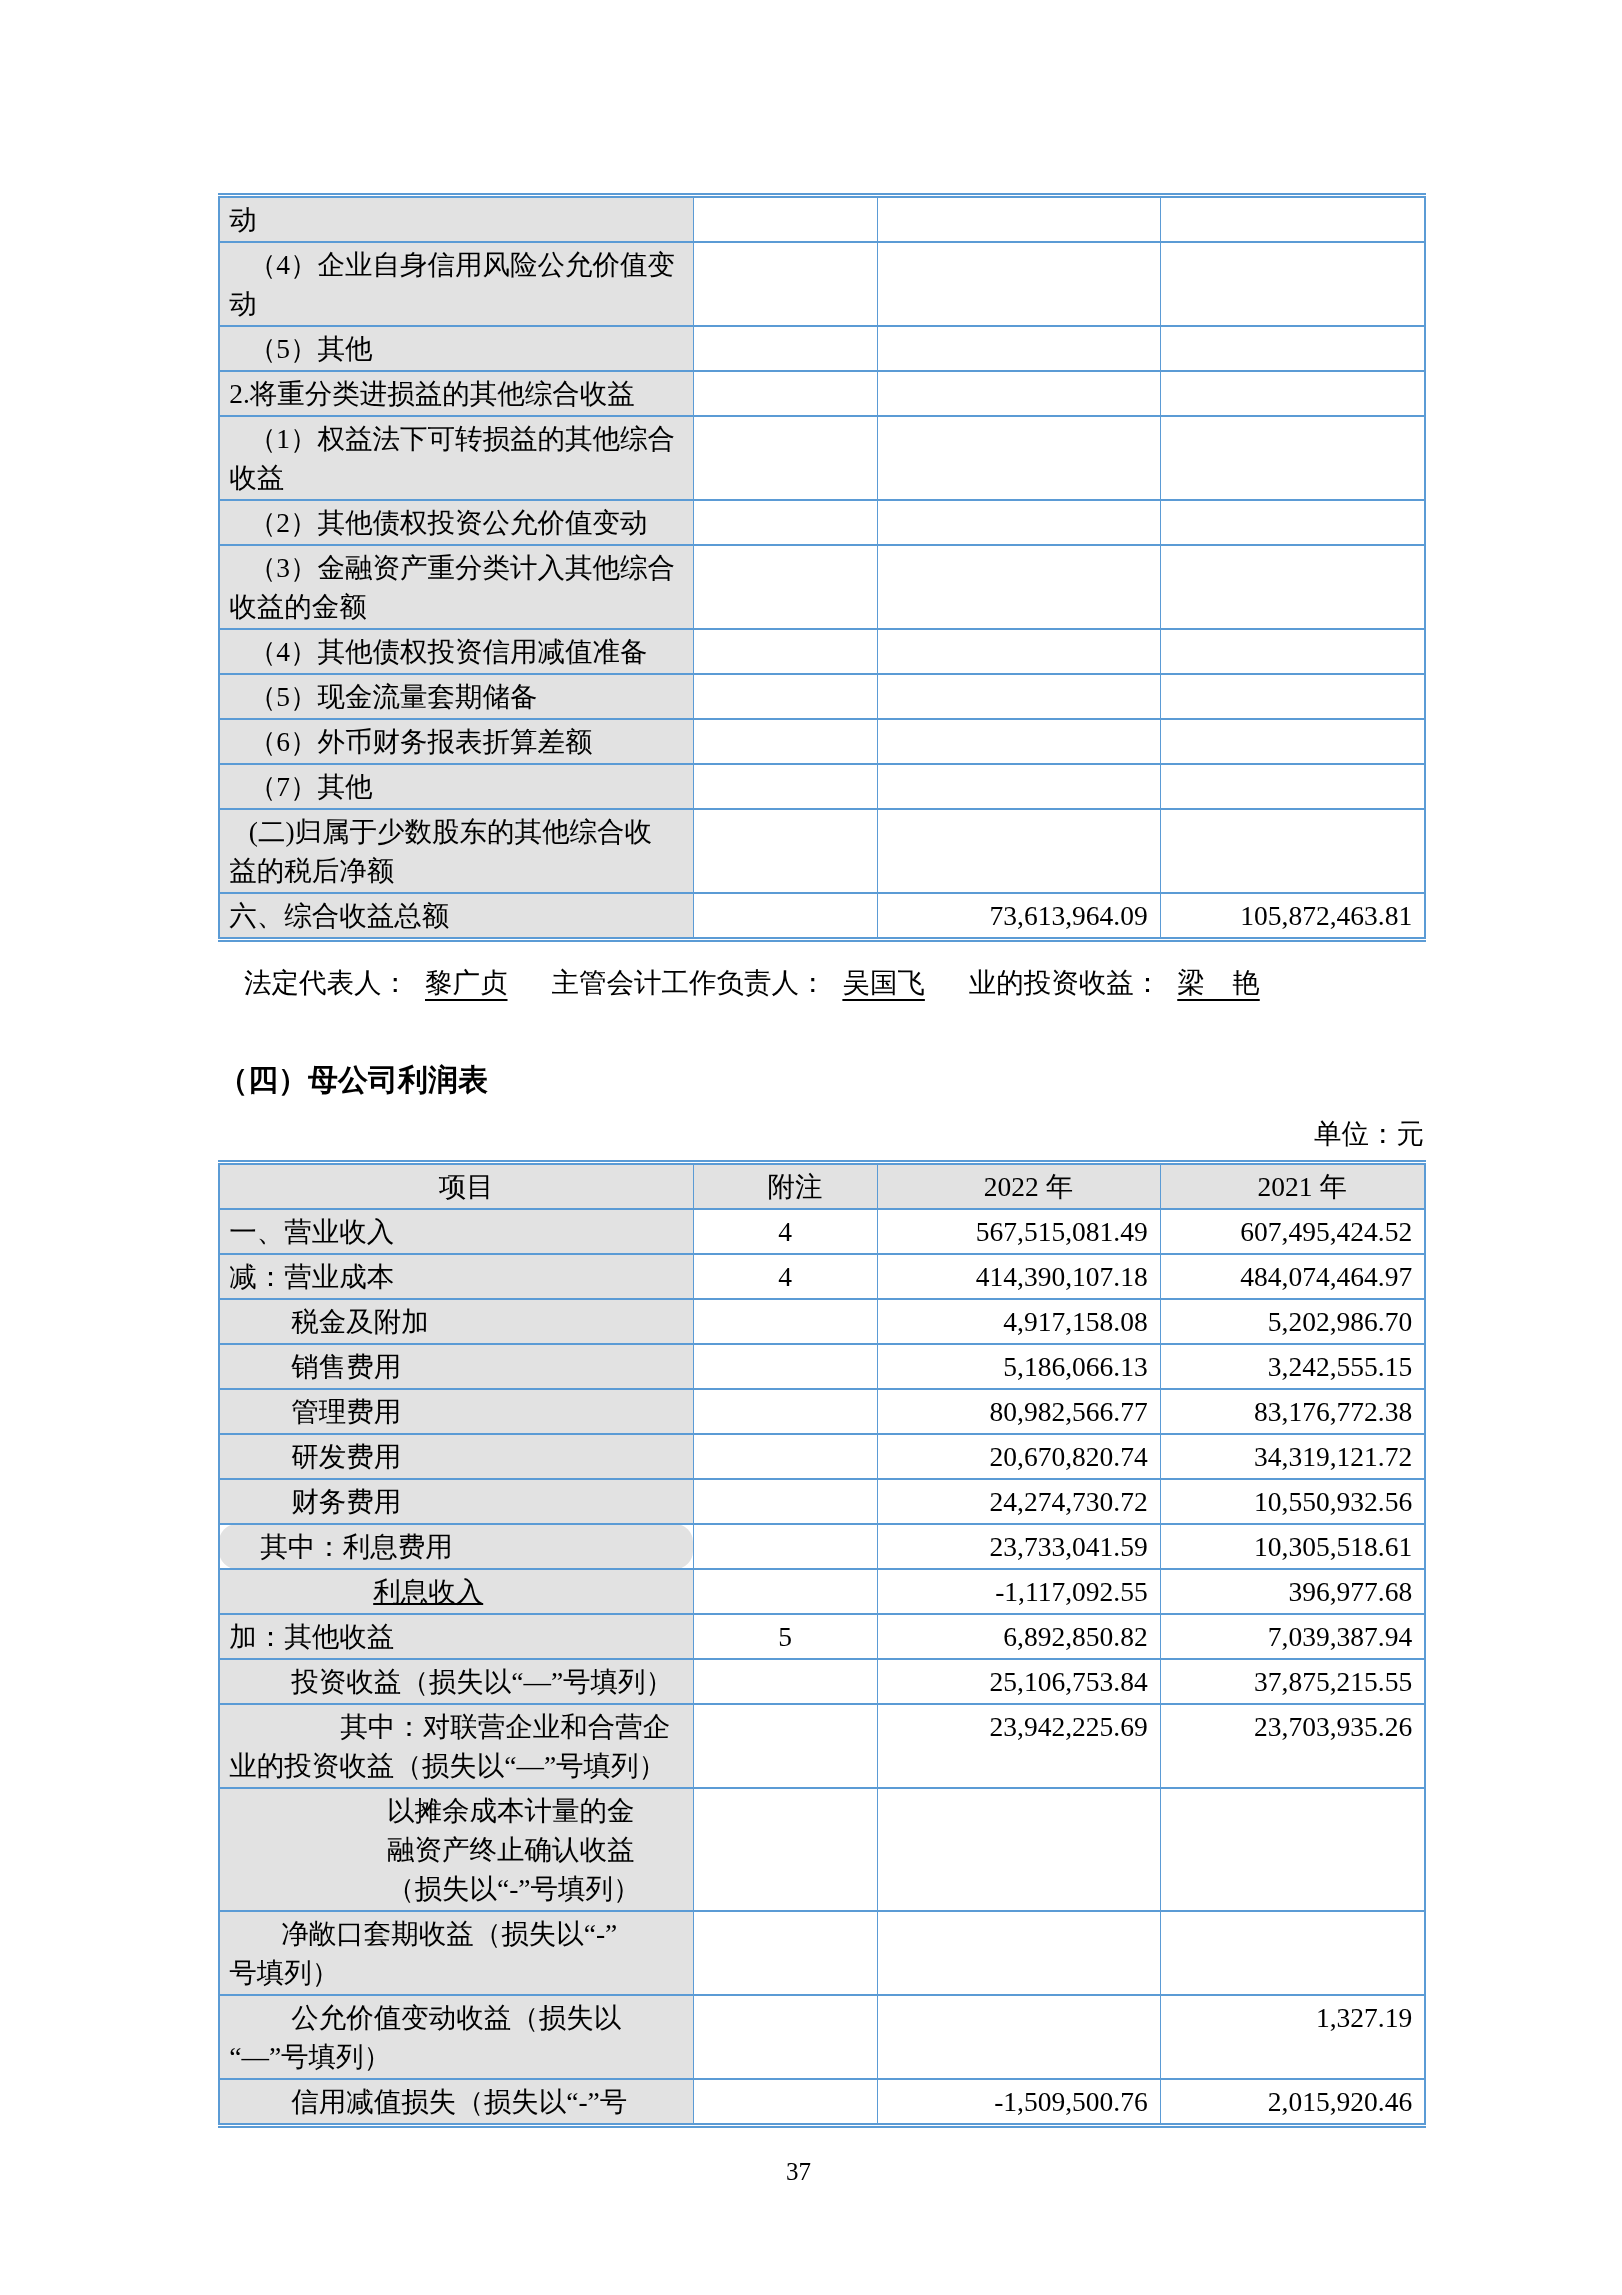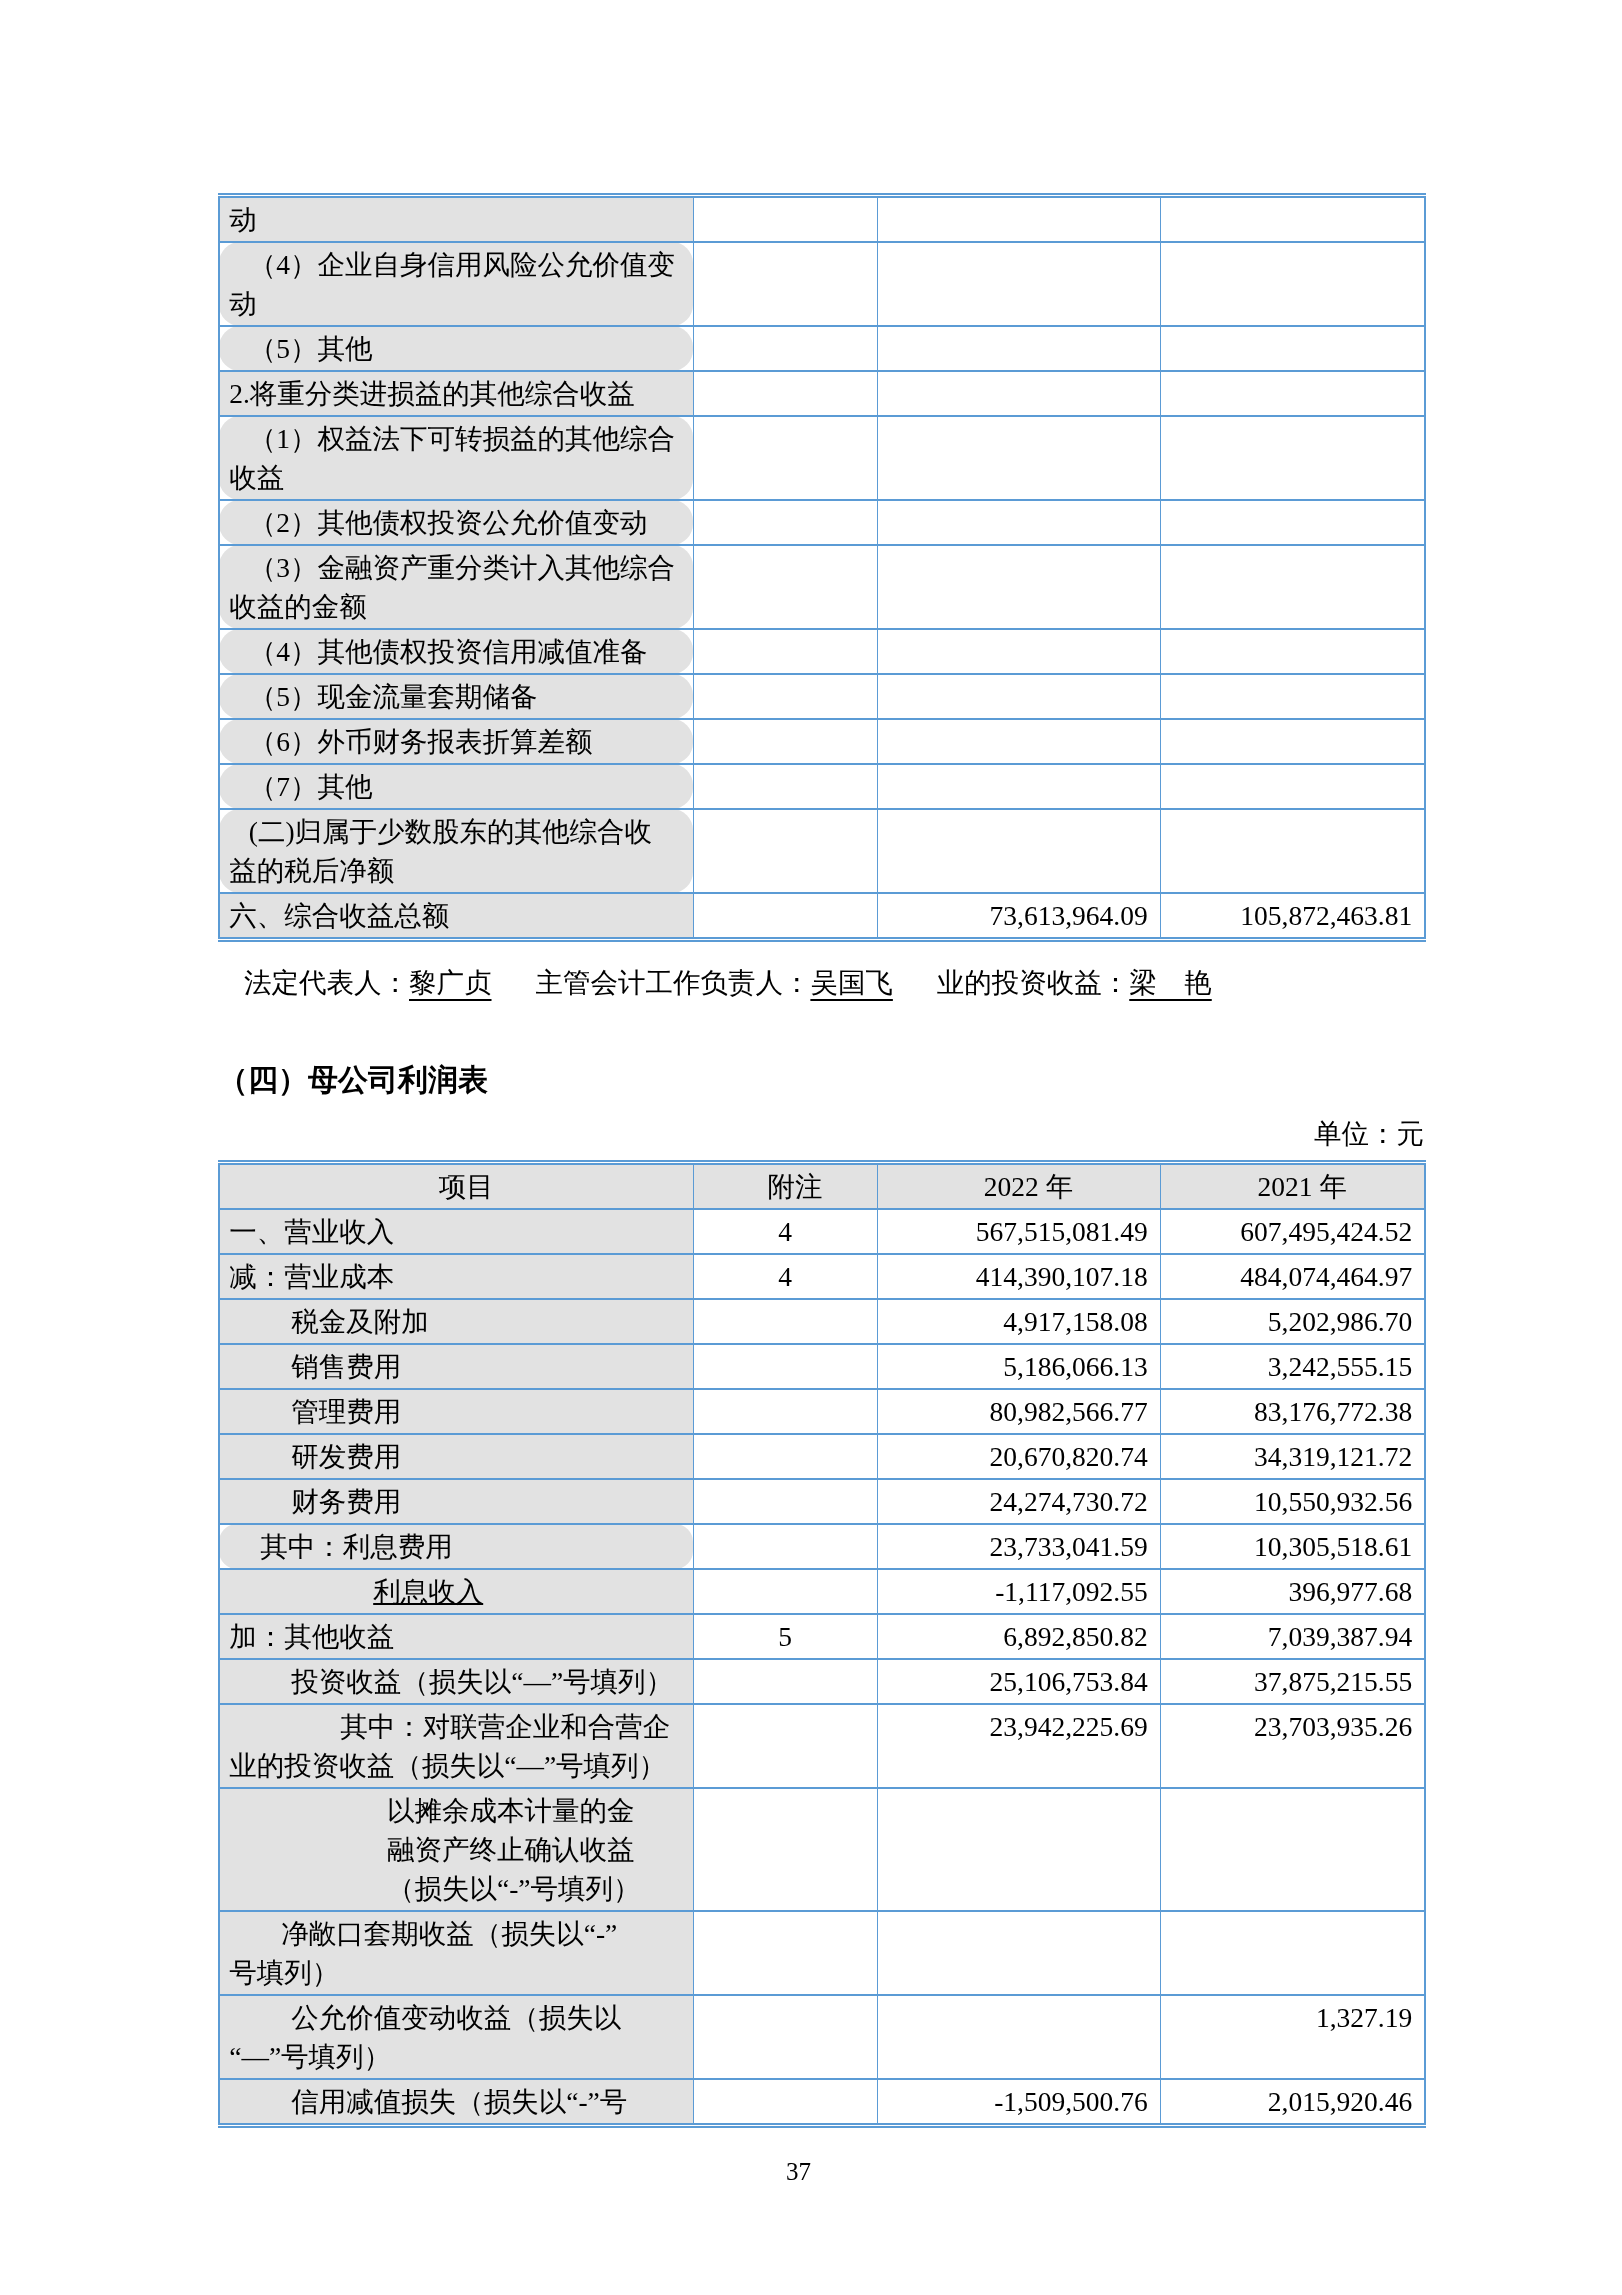--- a/index.html
+++ b/index.html
@@ -42,40 +42,41 @@
     text-align: left;
     white-space: pre-line;
     padding-left: 9.2px;
     padding-right: 11.8px;
   }
   table.fin .note-cell { text-align: center; background: #ffffff; }
   table.fin .num-cell  { text-align: right; padding-right: 11.8px; background: #ffffff; }
   table.fin th { background: #E2E2E2; text-align: center; padding-left: 28px; }
   .bold { font-weight: bold; }
   
-  .ti30  { text-indent: 19.6px; border-radius: 21px; }
+  .ti30  { text-indent: 19.6px; }
   .ti47  { text-indent: 31px; border-radius: 18px; }
   .ti80  { text-indent: 52px; }
   .ti95  { text-indent: 62px; }
   .ti170 { text-indent: 111px; }
   .ti220 { text-indent: 144px; text-decoration: underline; }
   .pad255 { padding-left: 167px !important; }
 
   .signature {
     margin-top: 19.6px;
     padding-left: 26px;
     font-size: 27.5px;
     line-height: 42px;
     white-space: nowrap;
   }
   .signature .sig-part { margin-right: 37px; }
   .signature .u {
     text-decoration: underline;
     text-underline-offset: 6.5px;
     text-decoration-thickness: 2px;
+    margin-left: 16px;
   }
   .section-title {
     margin-top: 56px;
     font-size: 30px;
     font-weight: bold;
     line-height: 39px;
   }
   .unit-line {
     margin-top: 17px;
     margin-bottom: 9.2px;

